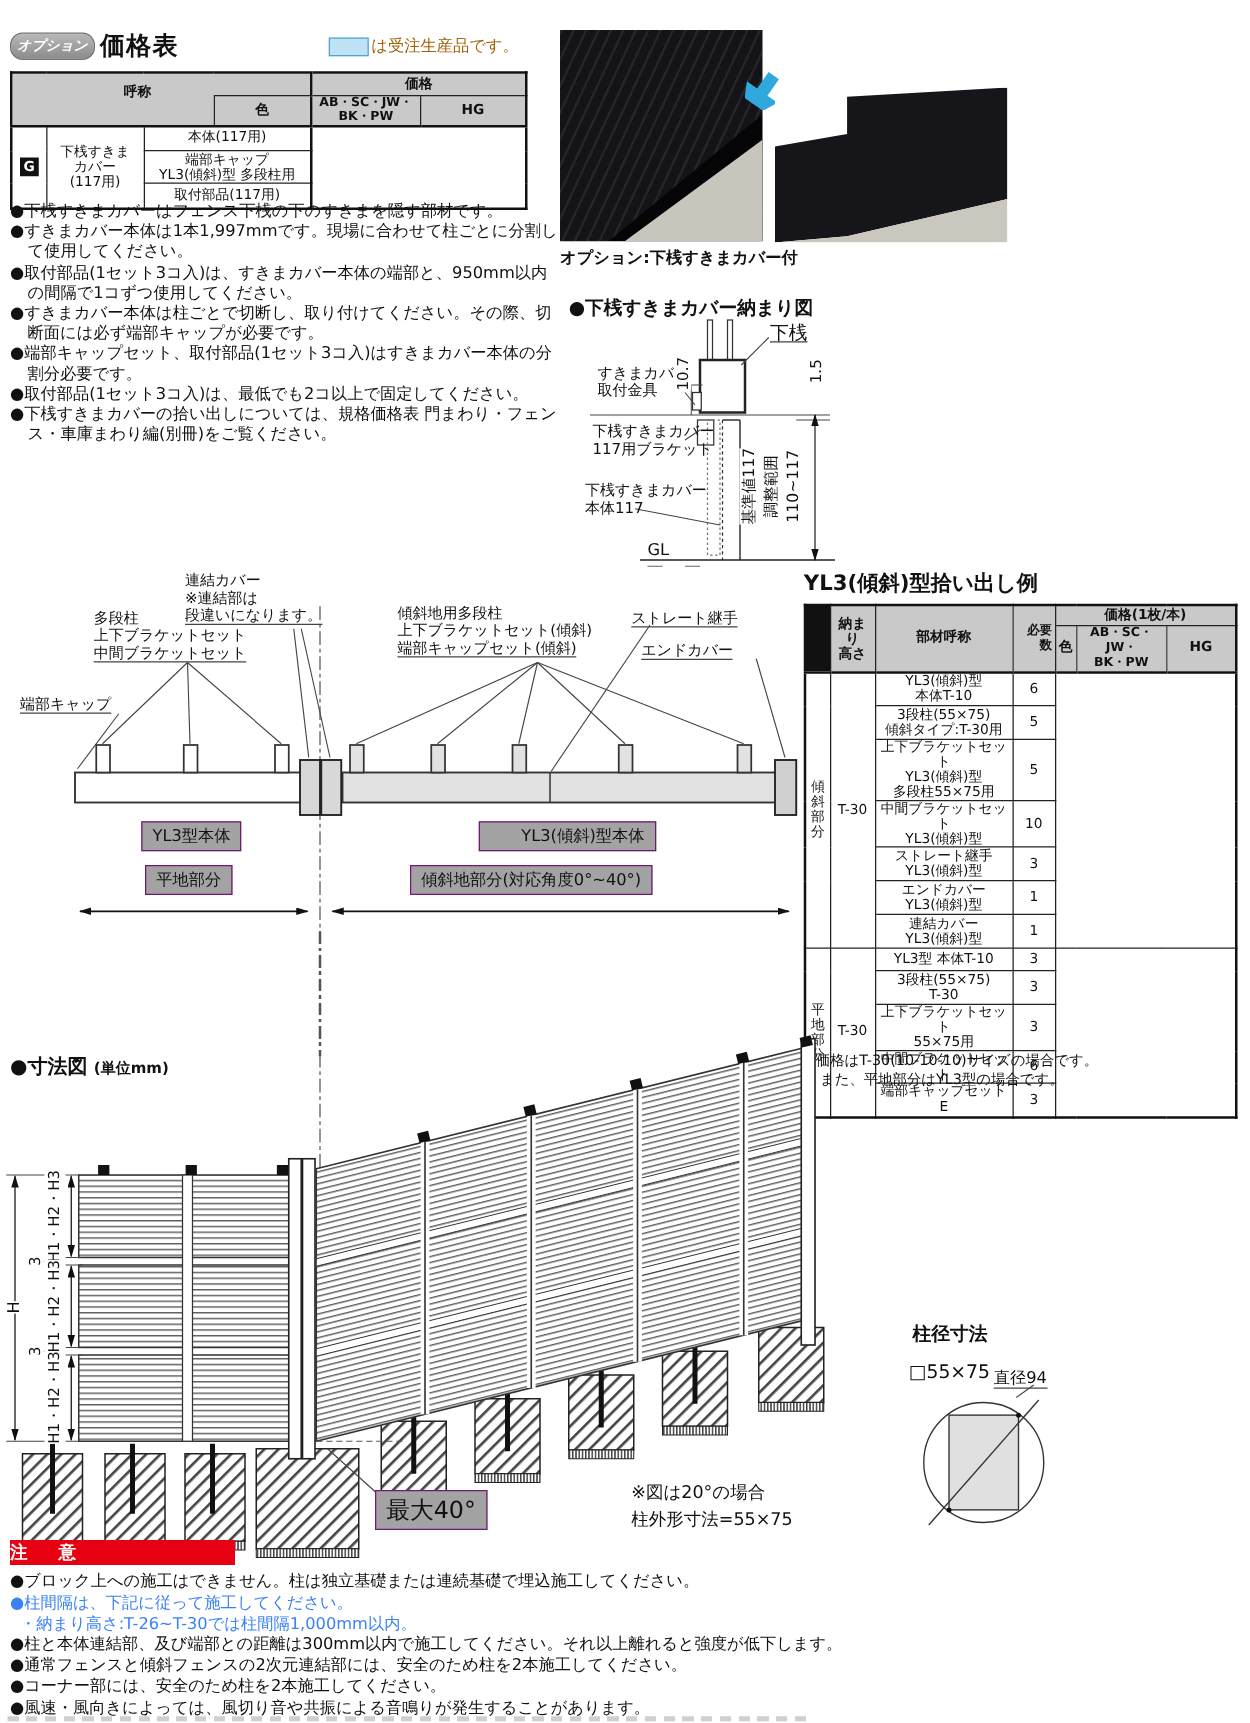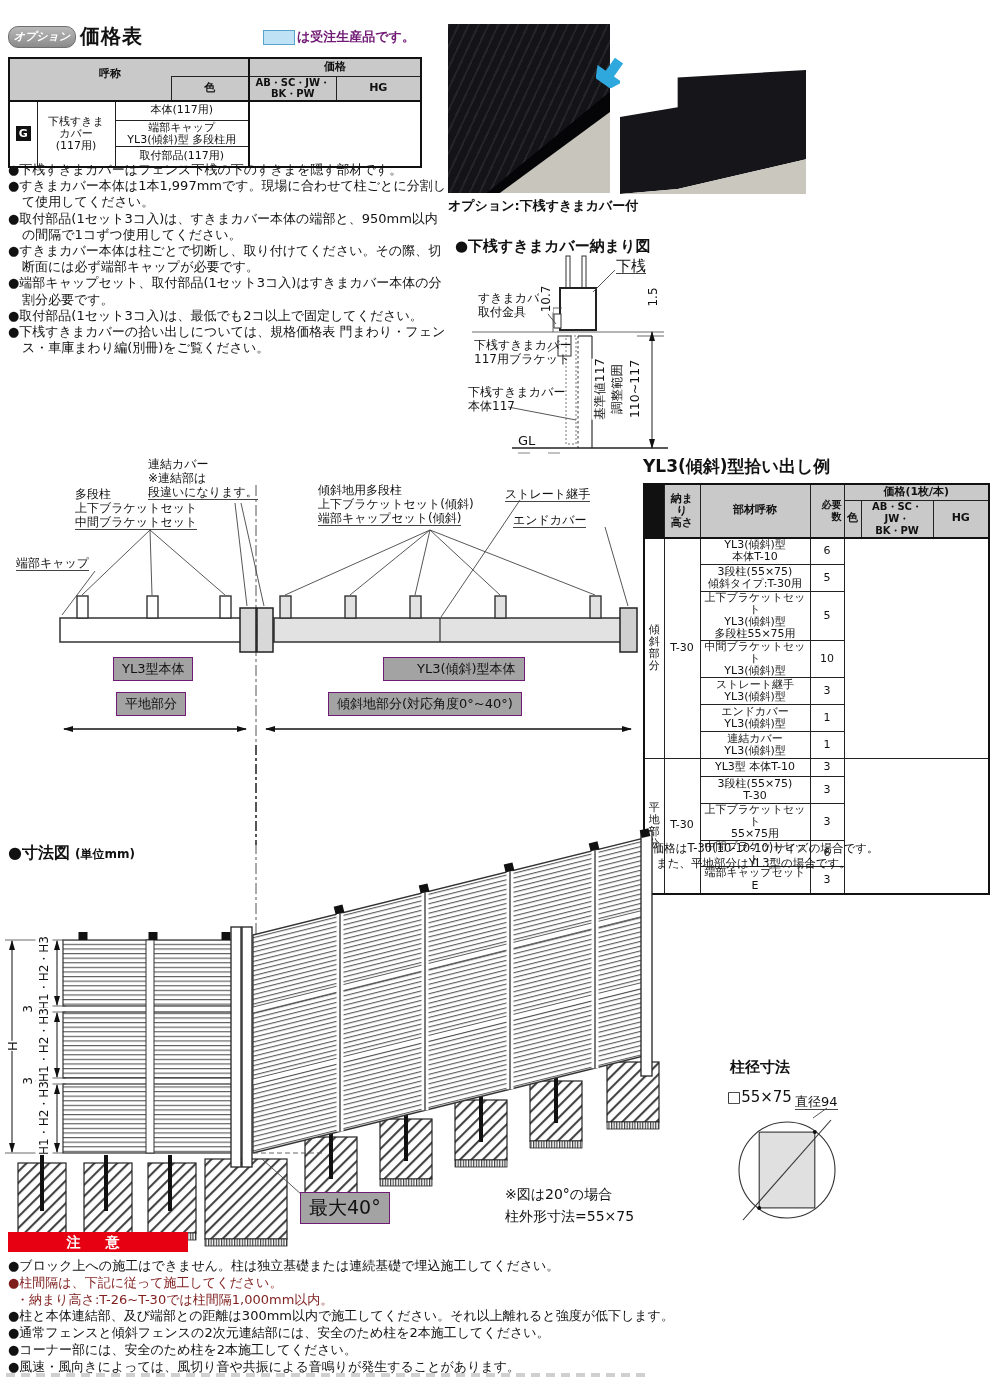--- a/index.html
+++ b/index.html
@@ -7,51 +7,51 @@
         font-family:"DejaVu Sans","Liberation Sans",sans-serif;color:#111;}
   .abs{position:absolute;}
   
   .badge{position:absolute;left:8px;top:26px;width:66px;height:20px;border-radius:10px;
          background:linear-gradient(#b9b9b9,#8b8b8b);border:1px solid #6f6f6f;color:#fff;
          font-size:11px;font-weight:bold;font-style:italic;text-align:center;line-height:20px;}
   .h-big{position:absolute;font-size:20px;font-weight:bold;letter-spacing:1px;}
   .h-mid{font-size:16px;font-weight:bold;}
   .h-sec{font-size:15px;font-weight:bold;}
   .legend-box{position:absolute;left:263px;top:30px;width:30px;height:13px;background:#bfe3f4;border:1px solid #56a3cc;}
-  .legend-text{position:absolute;left:297px;top:28px;font-size:13px;font-weight:bold;color:#701a75;}
+  .legend-text{position:absolute;left:297px;top:28px;font-size:13px;font-weight:normal;color:#a16207;}
   
   .tbl{position:absolute;border-collapse:collapse;table-layout:fixed;font-size:11px;line-height:1.15;}
   .tbl th,.tbl td{border:1px solid #222;padding:0 2px;text-align:center;vertical-align:middle;overflow:hidden;}
   .tbl th{background:#c9c9c9;font-weight:bold;}
   .tbl{border:2px solid #111;}
   .tbl .thickL{border-left:2px solid #111;}
   .tbl .thickB{border-bottom:2px solid #111;}
   .tbl .noB{border-bottom:none;}
   .tbl .noT{border-top:none;}
   .tbl .blk{background:#111;}
   .tbl td.empty{background:#fff;}
   .gsq{display:inline-block;width:15px;height:15px;background:#111;color:#fff;font-weight:bold;
        font-size:11px;line-height:15px;text-align:center;}
   .cell2{line-height:12px;}
   
   .bullets{position:absolute;left:8px;top:162px;width:440px;font-size:13px;line-height:16.2px;}
   .bullets div{padding-left:14px;text-indent:-14px;}
   .note-lines{position:absolute;left:8px;top:1258px;width:986px;font-size:13px;line-height:16.8px;}
   .note-lines div{padding-left:14px;text-indent:-14px;}
-  .red{color:#7f1d1d;}
+  .red{color:#3b82f6;}
   .note-indent{padding-left:22px !important;}
   
   .lbl{position:absolute;font-size:12px;line-height:14px;white-space:nowrap;}
   .lbl .u{border-bottom:1px solid #444;display:inline-block;}
   .boxlbl{position:absolute;border:1px solid #701a75;background:#a3a3a3;font-size:13px;
           text-align:center;padding:2px 8px;white-space:nowrap;}
   .vlab{position:absolute;font-size:12px;white-space:nowrap;background:#fff;
         transform:translate(-50%,-50%) rotate(-90deg);}
   .caution-bar{position:absolute;left:8px;top:1232px;width:180px;height:20px;background:#e60012;
-               color:#fff;font-size:14px;font-weight:bold;text-align:center;line-height:20px;letter-spacing:10px;}
+               color:#fff;font-size:14px;font-weight:bold;text-align:left;line-height:20px;letter-spacing:10px;}
   
   .photoL{position:absolute;left:448px;top:24px;width:162px;height:169px;background:#141418;overflow:hidden;}
   .photoL .stripes{position:absolute;inset:0;background:repeating-linear-gradient(115deg,rgba(255,255,255,0.07) 0 2px,transparent 2px 9px);}
   .photoL .cover{position:absolute;inset:0;background:#050507;clip-path:polygon(24% 100%,100% 40%,100% 52%,34% 100%);}
   .photoL .ground{position:absolute;inset:0;background:#c8c5bc;clip-path:polygon(100% 52%,100% 100%,32% 100%);}
   .photoR{position:absolute;left:620px;top:70px;width:186px;height:124px;background:#fff;overflow:hidden;}
   .photoR .fence{position:absolute;inset:0;background:#15151a;clip-path:polygon(0 38%,31% 30%,31% 6%,100% 0,100% 72%,31% 96%,0 100%);}
   .photoR .ground{position:absolute;inset:0;background:#cac7be;clip-path:polygon(0 100%,31% 96%,100% 72%,100% 100%);}
   .caption{position:absolute;left:448px;top:197px;font-size:13px;font-weight:bold;}
   .cutoff{position:absolute;left:6px;top:1373px;width:640px;height:4px;opacity:.4;

